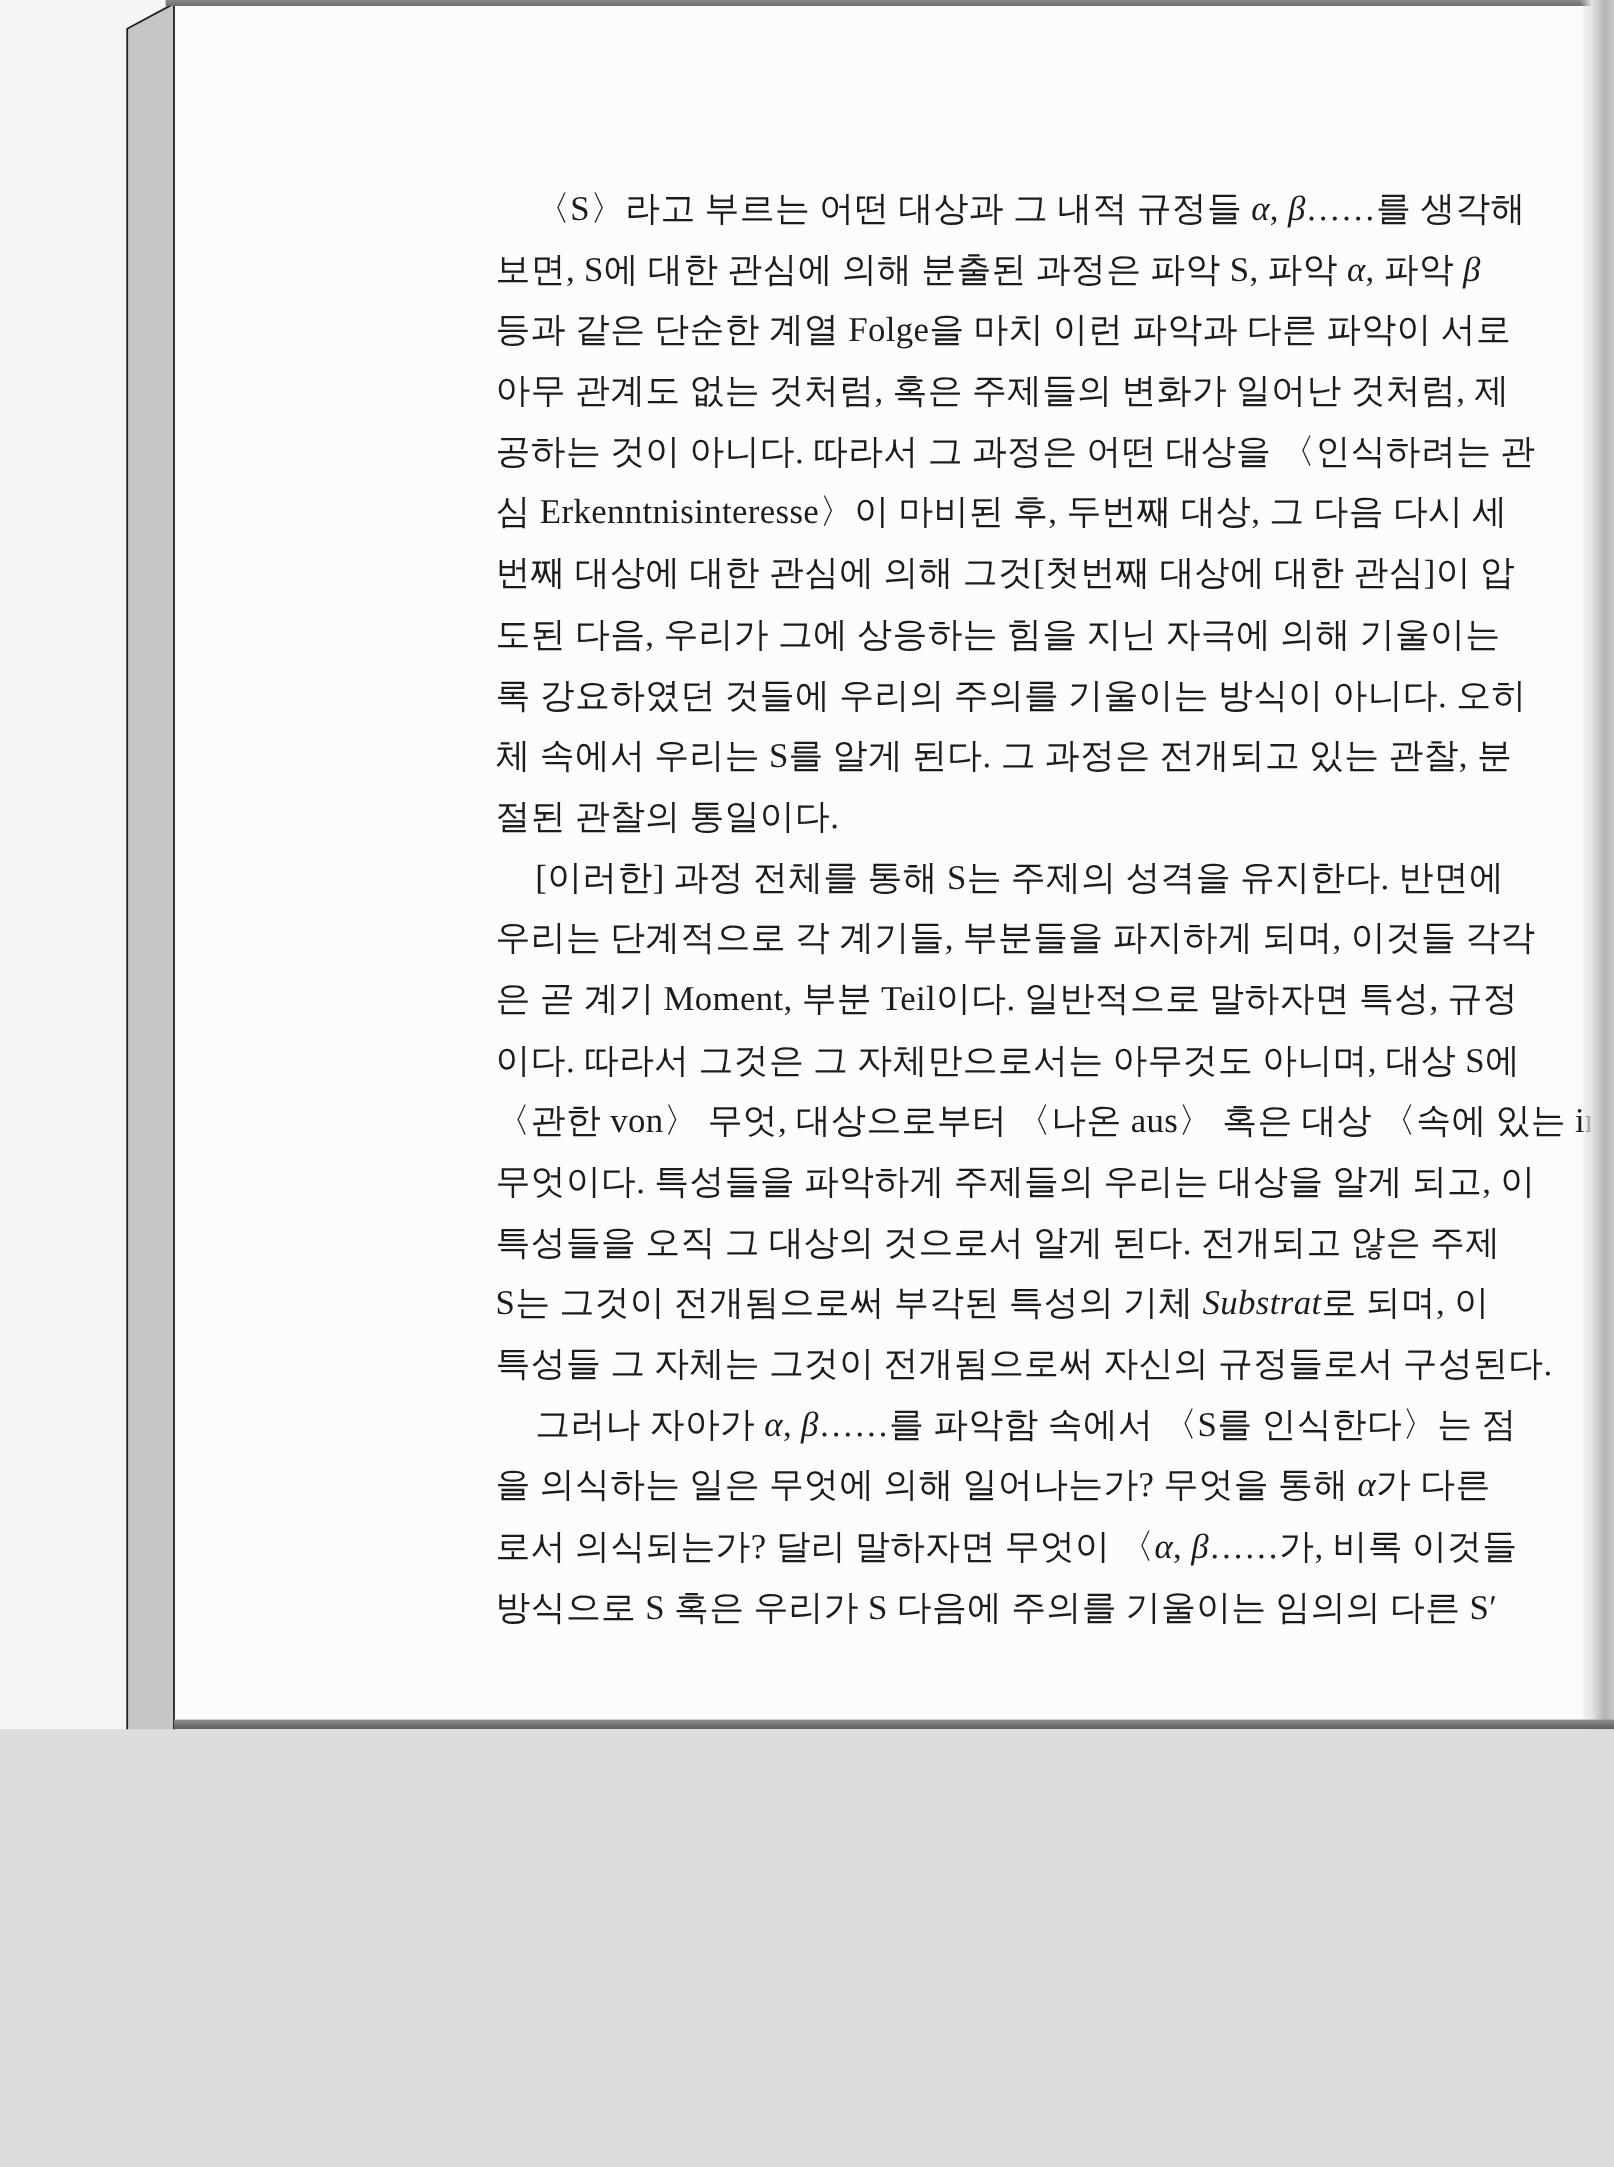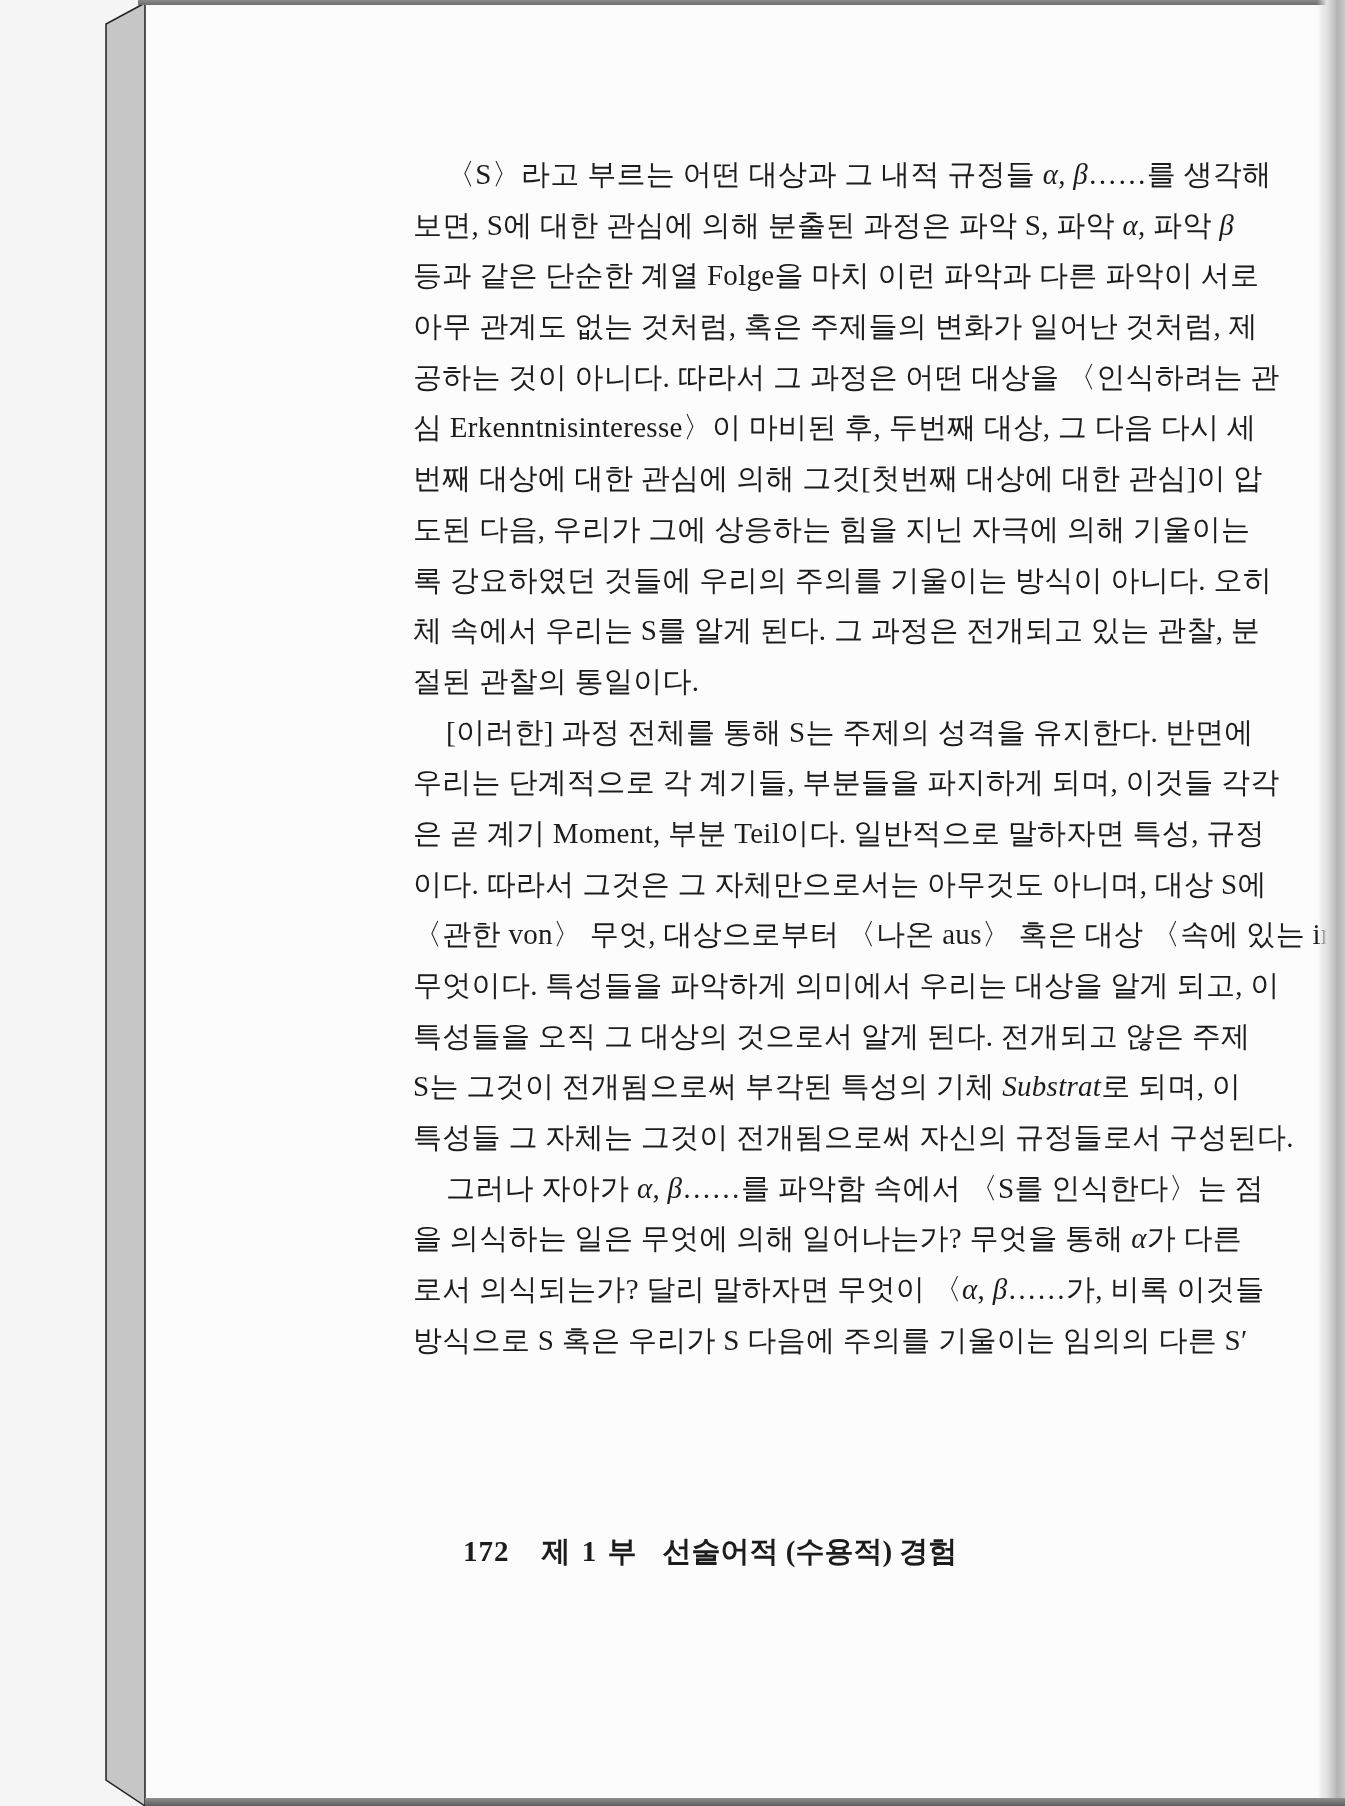--- a/index.html
+++ b/index.html
@@ -1,21 +1,21 @@
 <!DOCTYPE html>
 <html style="--paper: #fcfcfc; --bg: #f5f5f6; --edge: #c6c6c6; --ink: #1c1c1c; --dark-edge: #646464;"><head>
 <meta charset="utf-8">
 <style>
   :root{
     --paper:#fcfcfc; --bg:#f5f5f6; --edge:#c6c6c6; --ink:#1c1c1c; --dark-edge:#646464;
   }
   html,body{margin:0;padding:0;}
   body{background:#ddd;}
   .screenshot{
-    position:relative; width:1345px; height:1806px;
+    position:relative; width:1345px; height:1441px;
     background:var(--bg); overflow:hidden;
     font-family:"Liberation Serif","DejaVu Serif",serif;
   }
   
   .page{
     position:absolute; left:145px; top:3px; width:1175px; height:1803px;
     background:var(--paper);
   }
   
   .top-edge{
@@ -72,21 +72,21 @@
         <div class="text-line">번째 대상에 대한 관심에 의해 그것[첫번째 대상에 대한 관심]이 압</div>
         <div class="text-line">도된 다음, 우리가 그에 상응하는 힘을 지닌 자극에 의해 기울이는</div>
         <div class="text-line">록 강요하였던 것들에 우리의 주의를 기울이는 방식이 아니다. 오히</div>
         <div class="text-line">체 속에서 우리는 S를 알게 된다. 그 과정은 전개되고 있는 관찰, 분</div>
         <div class="text-line no-justify">절된 관찰의 통일이다.</div>
         <div class="text-line indent">[이러한] 과정 전체를 통해 S는 주제의 성격을 유지한다. 반면에</div>
         <div class="text-line">우리는 단계적으로 각 계기들, 부분들을 파지하게 되며, 이것들 각각</div>
         <div class="text-line">은 곧 계기 Moment, 부분 Teil이다. 일반적으로 말하자면 특성, 규정</div>
         <div class="text-line">이다. 따라서 그것은 그 자체만으로서는 아무것도 아니며, 대상 S에</div>
         <div class="text-line">〈관한 von〉 무엇, 대상으로부터 〈나온 aus〉 혹은 대상 〈속에 있는 in〉</div>
-        <div class="text-line">무엇이다. 특성들을 파악하게 의미에서 우리는 대상을 알게 되고, 이</div>
+        <div class="text-line">무엇이다. 특성들을 파악하게 주제들의 우리는 대상을 알게 되고, 이</div>
         <div class="text-line">특성들을 오직 그 대상의 것으로서 알게 된다. 전개되고 않은 주제</div>
         <div class="text-line">S는 그것이 전개됨으로써 부각된 특성의 기체 <i>Substrat</i>로 되며, 이</div>
         <div class="text-line">특성들 그 자체는 그것이 전개됨으로써 자신의 규정들로서 구성된다.</div>
         <div class="text-line indent">그러나 자아가 <i>α</i>, <i>β</i>……를 파악함 속에서 〈S를 인식한다〉는 점</div>
         <div class="text-line">을 의식하는 일은 무엇에 의해 일어나는가? 무엇을 통해 <i>α</i>가 다른</div>
         <div class="text-line">로서 의식되는가? 달리 말하자면 무엇이 〈<i>α</i>, <i>β</i>……가, 비록 이것들</div>
         <div class="text-line">방식으로 S 혹은 우리가 S 다음에 주의를 기울이는 임의의 다른 S′</div>
       </div>
 
     <div class="footer">

